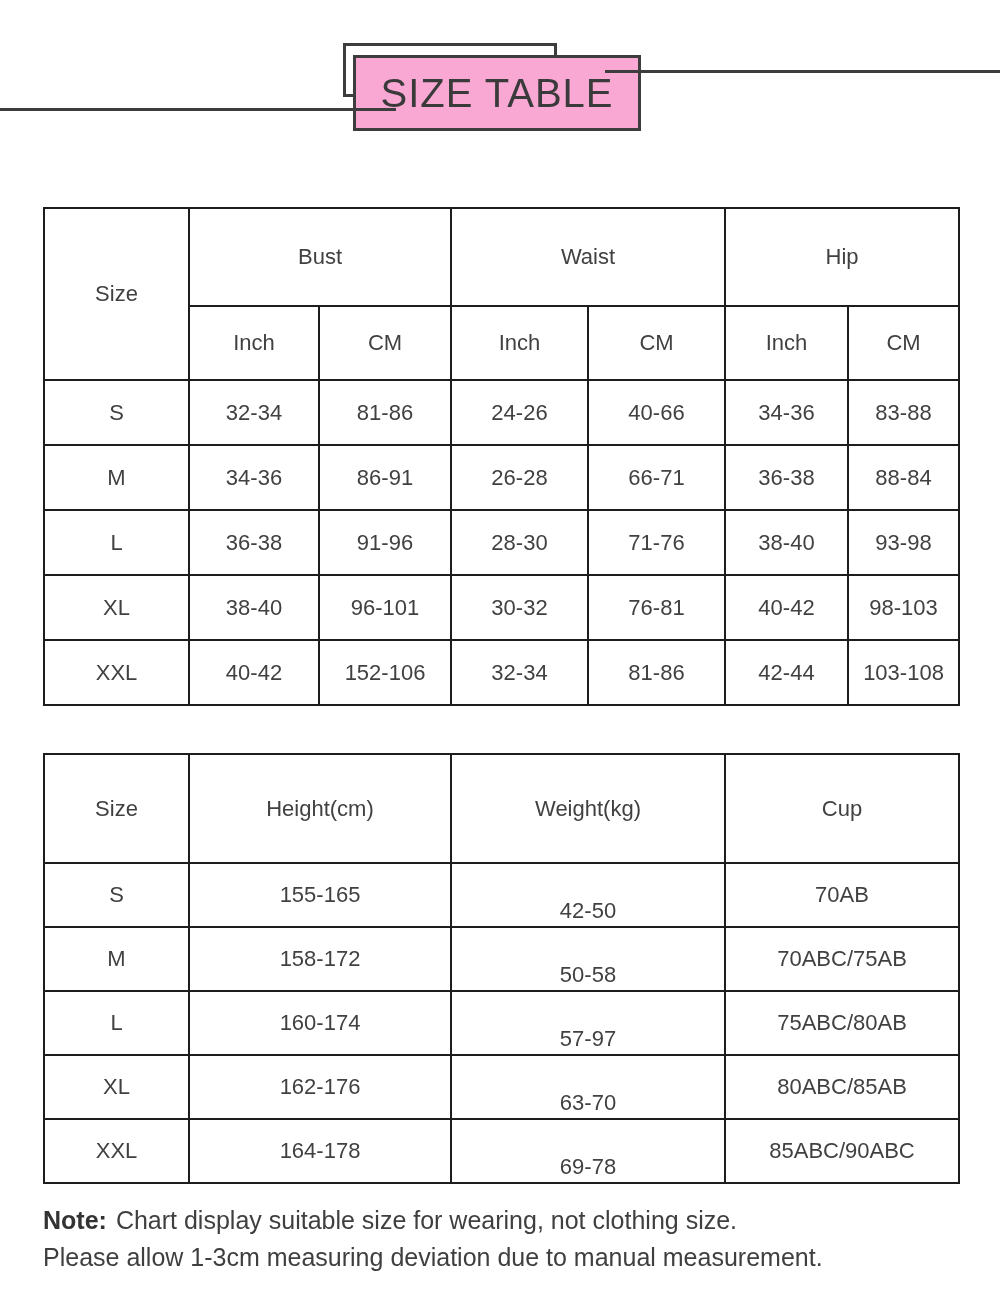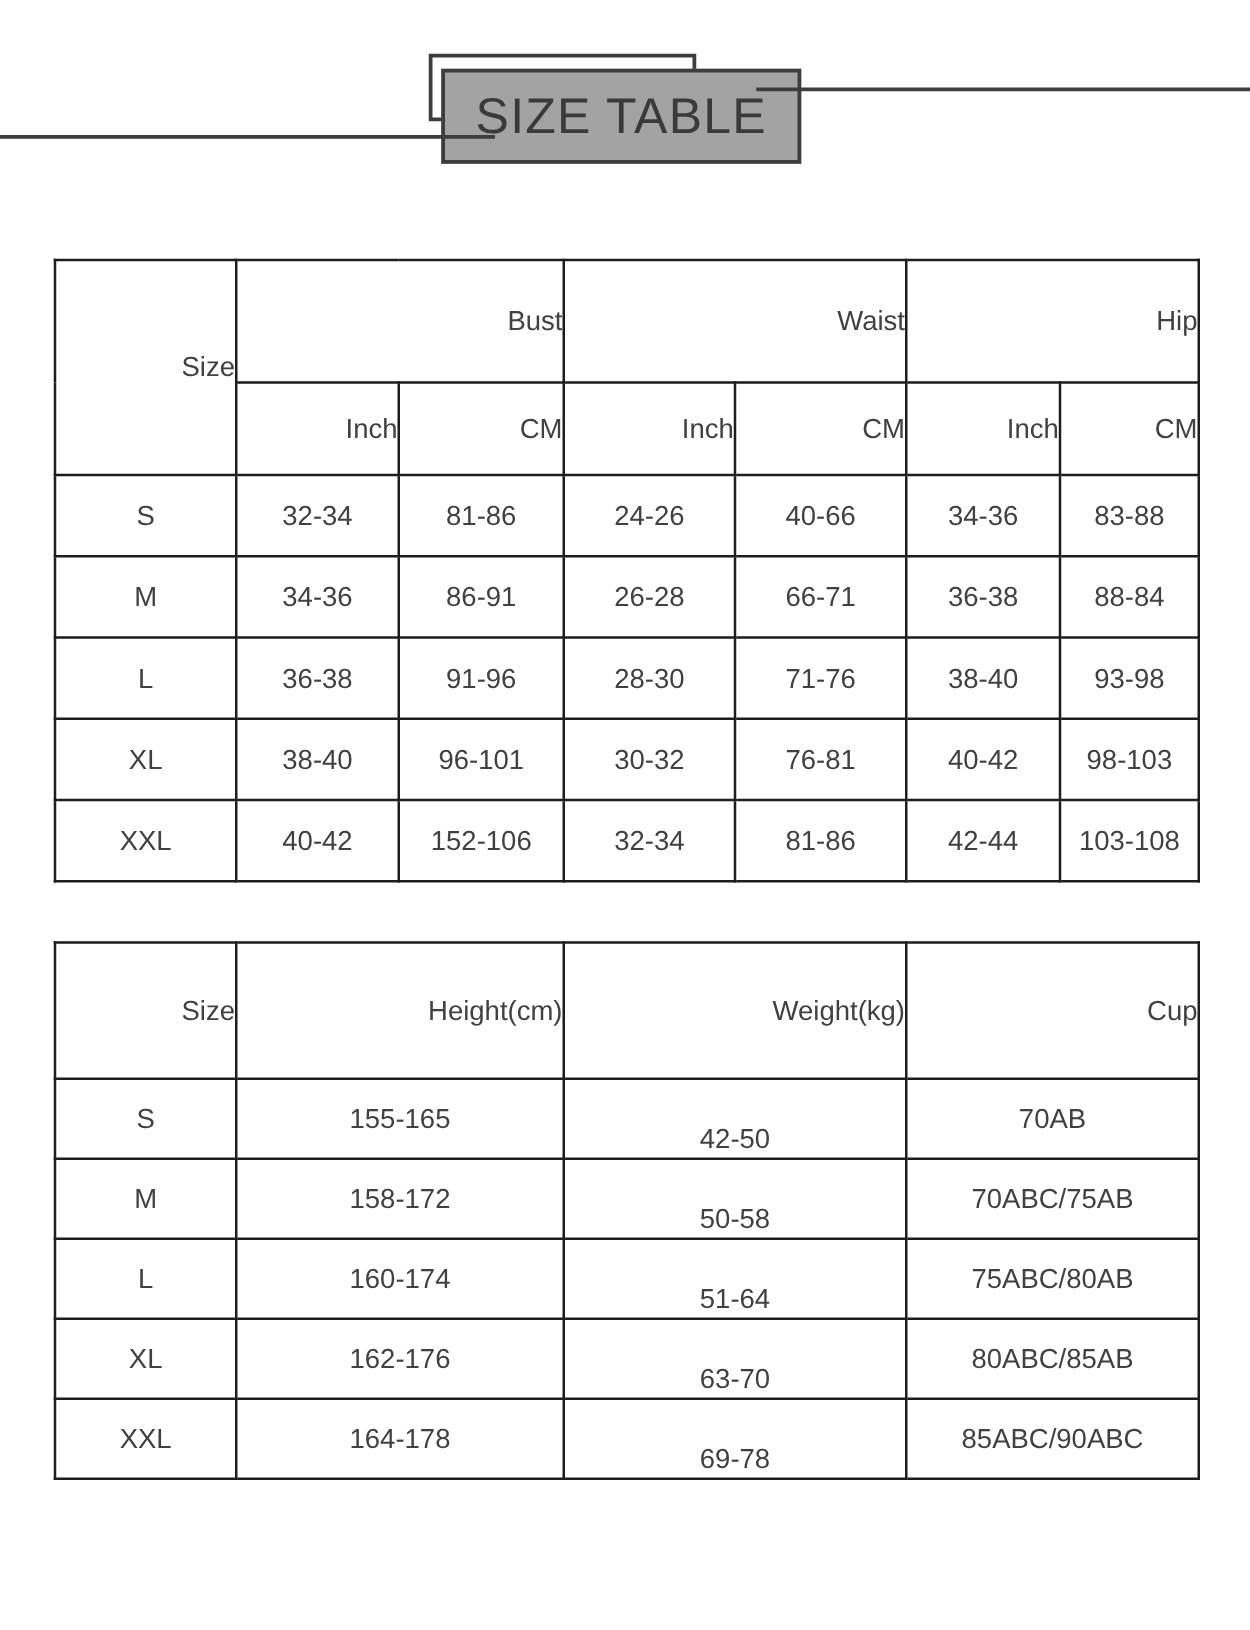--- a/index.html
+++ b/index.html
@@ -3,34 +3,34 @@
 <meta charset="utf-8">
 <style>
   html,body{margin:0;padding:0;background:#ffffff;}
   body{font-family:"Liberation Sans", sans-serif; color:#3f3f3f;}
   .page{position:relative;width:1000px;height:1304px;background:#ffffff;overflow:hidden;}
 
   
   .rect-back{position:absolute;left:343px;top:43px;width:214px;height:54px;
     border:3px solid #3d3d3d;box-sizing:border-box;background:transparent;z-index:1;}
   .rect-front{position:absolute;left:353px;top:55px;width:288px;height:76px;
-    border:3px solid #3d3d3d;box-sizing:border-box;background:#a3a3a3;z-index:2;
+    border:3px solid #3d3d3d;box-sizing:border-box;background:#f9a8d4;z-index:2;
     display:flex;align-items:center;justify-content:center;}
   .title-text{font-size:40px;letter-spacing:1px;color:#3a3a3a;font-weight:400;white-space:nowrap;}
   .line-right{position:absolute;left:605px;top:70px;width:395px;height:3px;background:#3d3d3d;z-index:3;}
   .line-left{position:absolute;left:0px;top:108px;width:396px;height:3px;background:#3d3d3d;z-index:3;}
 
   
   table.size-table{position:absolute;border-collapse:collapse;table-layout:fixed;background:#ffffff;}
   #table1{left:43px;top:207px;width:915px;}
   #table2{left:43px;top:753px;width:915px;}
   .size-table th,.size-table td{
     border:2px solid #1d1d1d;text-align:center;vertical-align:middle;
     font-size:22px;font-weight:400;color:#414141;padding:0;overflow:hidden;}
-  .size-table th{font-weight:400;text-align:right;}
+  .size-table th{font-weight:400;}
   #table2 td.weight-cell{padding-top:31px;}
 
   
   .note{position:absolute;left:43px;top:1202px;font-size:25px;line-height:37px;color:#3f3f3f;}
   .note b{font-weight:700;color:#333333;margin-right:9px;}
 </style>
 </head>
 <body>
 
 <div class="page">
@@ -141,32 +141,38 @@
         </tr>
         <tr style="height: 64px;">
           <td>M</td>
           <td>158-172</td>
           <td class="weight-cell">50-58</td>
           <td>70ABC/75AB</td>
         </tr>
         <tr style="height: 64px;">
           <td>L</td>
           <td>160-174</td>
-          <td class="weight-cell">51-64</td>
+          <td class="weight-cell">57-97</td>
           <td>75ABC/80AB</td>
         </tr>
         <tr style="height: 64px;">
           <td>XL</td>
           <td>162-176</td>
           <td class="weight-cell">63-70</td>
           <td>80ABC/85AB</td>
         </tr>
         <tr style="height: 64px;">
           <td>XXL</td>
           <td>164-178</td>
           <td class="weight-cell">69-78</td>
           <td>85ABC/90ABC</td>
         </tr>
       </tbody>
   </table>
 
+  <div class="note">
+    <div>
+      <b>Note:</b><span>Chart display suitable size for wearing, not clothing size.</span>
+    </div>
+    <div>Please allow 1-3cm measuring deviation due to manual measurement.</div>
+  </div>
 
 </div>
 
 </body></html>

